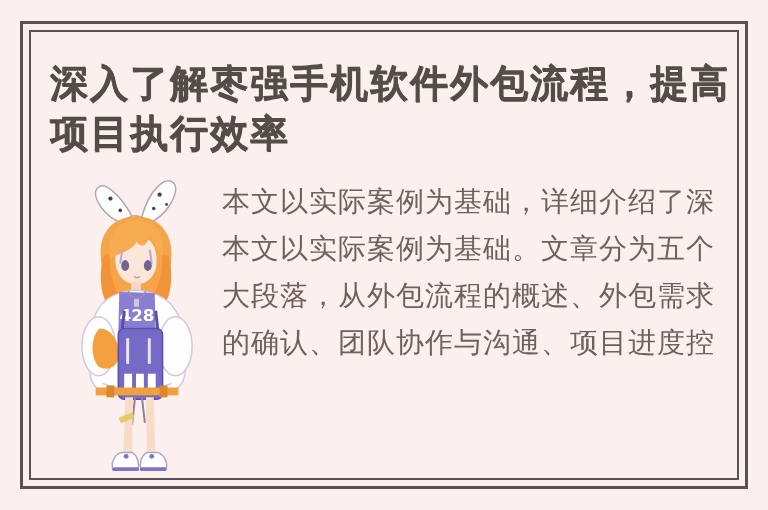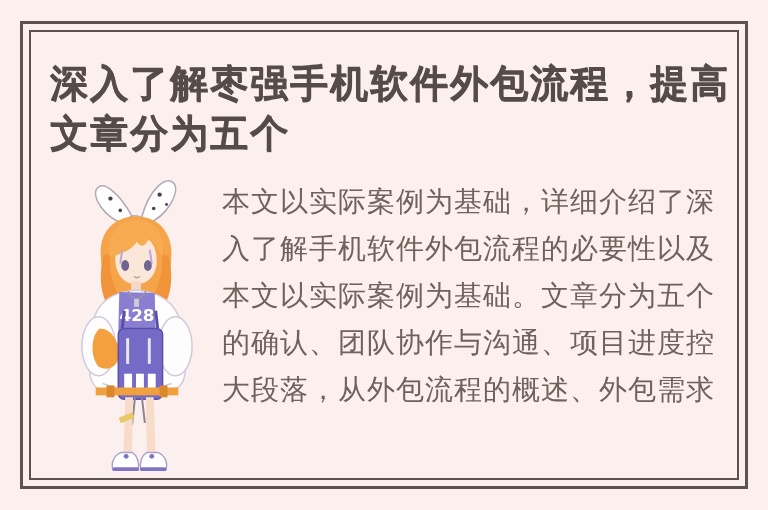--- a/index.html
+++ b/index.html
@@ -59,21 +59,21 @@
 </style>
 </head>
 <body>
 
 <div class="frame-outer">
   <div class="frame-inner"></div>
 </div>
 
 <h1 class="title-block">
   <span>深入了解枣强手机软件外包流程，提高</span><br>
-  <span>文章分为五个</span>
+  <span>项目执行效率</span>
 </h1>
 
 <div class="content-row">
 
   <div class="figure-wrap">
     <svg viewBox="0 0 150 310" width="150" height="305">
 
       <g>
         <path d="M70 44 C58 22 42 8 35 15 C27 23 42 46 63 52 Z" fill="#ffffff" stroke="#b4a6b6" stroke-width="1.5"></path>
         <path d="M80 44 C88 16 104 3 112 10 C120 18 106 44 85 52 Z" fill="#ffffff" stroke="#b4a6b6" stroke-width="1.5"></path>
@@ -148,19 +148,18 @@
         <rect x="50" y="299" width="27" height="4" rx="2" fill="#7f75c4"></rect>
         <rect x="78" y="299" width="27" height="4" rx="2" fill="#7f75c4"></rect>
         <circle cx="64" cy="288" r="2.5" fill="#7f75c4"></circle>
         <circle cx="90" cy="288" r="2.5" fill="#7f75c4"></circle>
       </g>
     </svg>
   </div>
 
   <div class="para">
     <div class="line">本文以实际案例为基础，详细介绍了深</div>
-    <div class="line">入了解手机软件外包流程的必要性以及</div>
     <div class="line">本文以实际案例为基础。文章分为五个</div>
+    <div class="line">大段落，从外包流程的概述、外包需求</div>
     <div class="line">的确认、团队协作与沟通、项目进度控</div>
-    <div class="line">大段落，从外包流程的概述、外包需求</div>
   </div>
 
 </div>
 
 </body></html>

